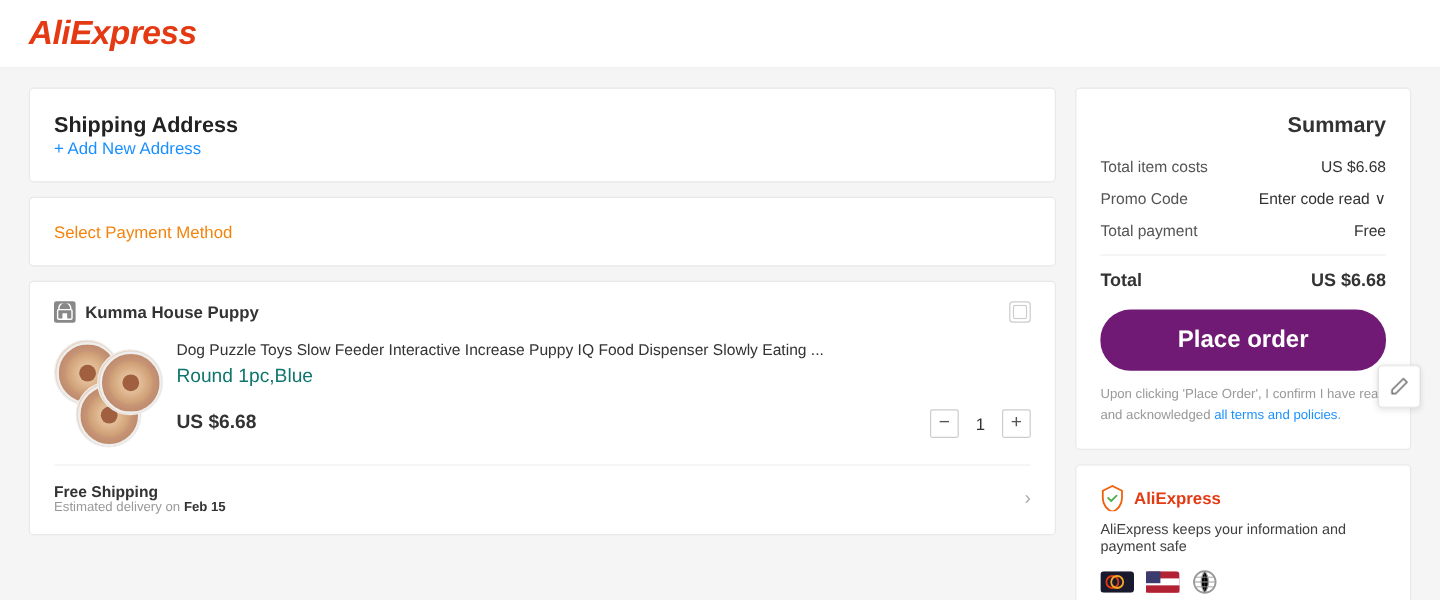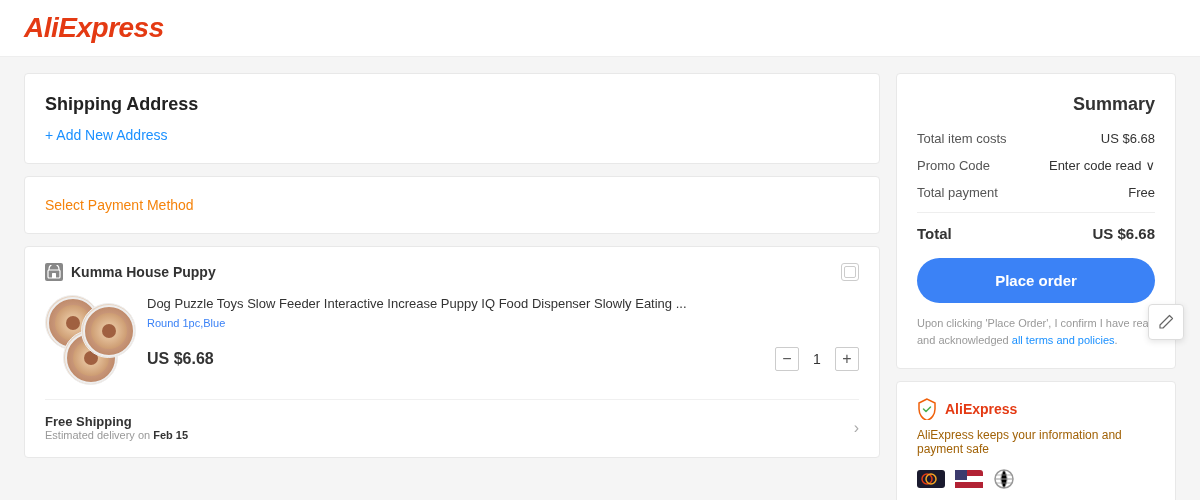--- a/index.html
+++ b/index.html
@@ -43,21 +43,21 @@
     .card {
       background: #fff;
       border-radius: 4px;
       border: 1px solid #e8e8e8;
       padding: 20px;
     }
     .section-title {
       font-size: 18px;
       font-weight: bold;
       color: #222;
-      margin-bottom: 12px;
+      margin-bottom: 0;
     }
     .add-address-link {
       color: #1a90ff;
       cursor: pointer;
       font-size: 14px;
     }
     .payment-section .section-title {
       margin-bottom: 10px;
     }
     .select-payment-link {
@@ -137,22 +137,22 @@
     .product-info {
       flex: 1;
     }
     .product-title {
       font-size: 13px;
       color: #333;
       margin-bottom: 4px;
       line-height: 1.4;
     }
     .product-variant {
-      font-size: 11px;
-      color: #3b82f6;
+      font-size: 16px;
+      color: #0f766e;
       margin-bottom: 18px;
     }
     .product-price-row {
       display: flex;
       align-items: center;
       justify-content: space-between;
       margin-top: 8px;
     }
     .product-price {
       font-size: 16px;
@@ -245,26 +245,26 @@
     .total-label {
       font-size: 15px;
       font-weight: bold;
     }
     .total-value {
       font-size: 15px;
       font-weight: bold;
     }
     .place-order-btn {
       width: 100%;
-      background: #3b82f6;
+      background: #701a75;
       color: #fff;
       border: none;
       border-radius: 25px;
       padding: 14px;
-      font-size: 15px;
+      font-size: 20px;
       font-weight: bold;
       cursor: pointer;
       margin-bottom: 12px;
     }
     .terms-text {
       font-size: 11px;
       color: #999;
       line-height: 1.5;
     }
     .terms-link {
@@ -289,21 +289,21 @@
       font-size: 14px;
       font-weight: bold;
       color: #e43a13;
     }
     .shield-icon {
       width: 20px;
       height: 22px;
     }
     .trust-desc {
       font-size: 12px;
-      color: #a16207;
+      color: #404040;
       margin-bottom: 12px;
     }
     .trust-badges {
       display: flex;
       gap: 10px;
       align-items: center;
     }
     .badge-item {
       display: flex;
       align-items: center;

